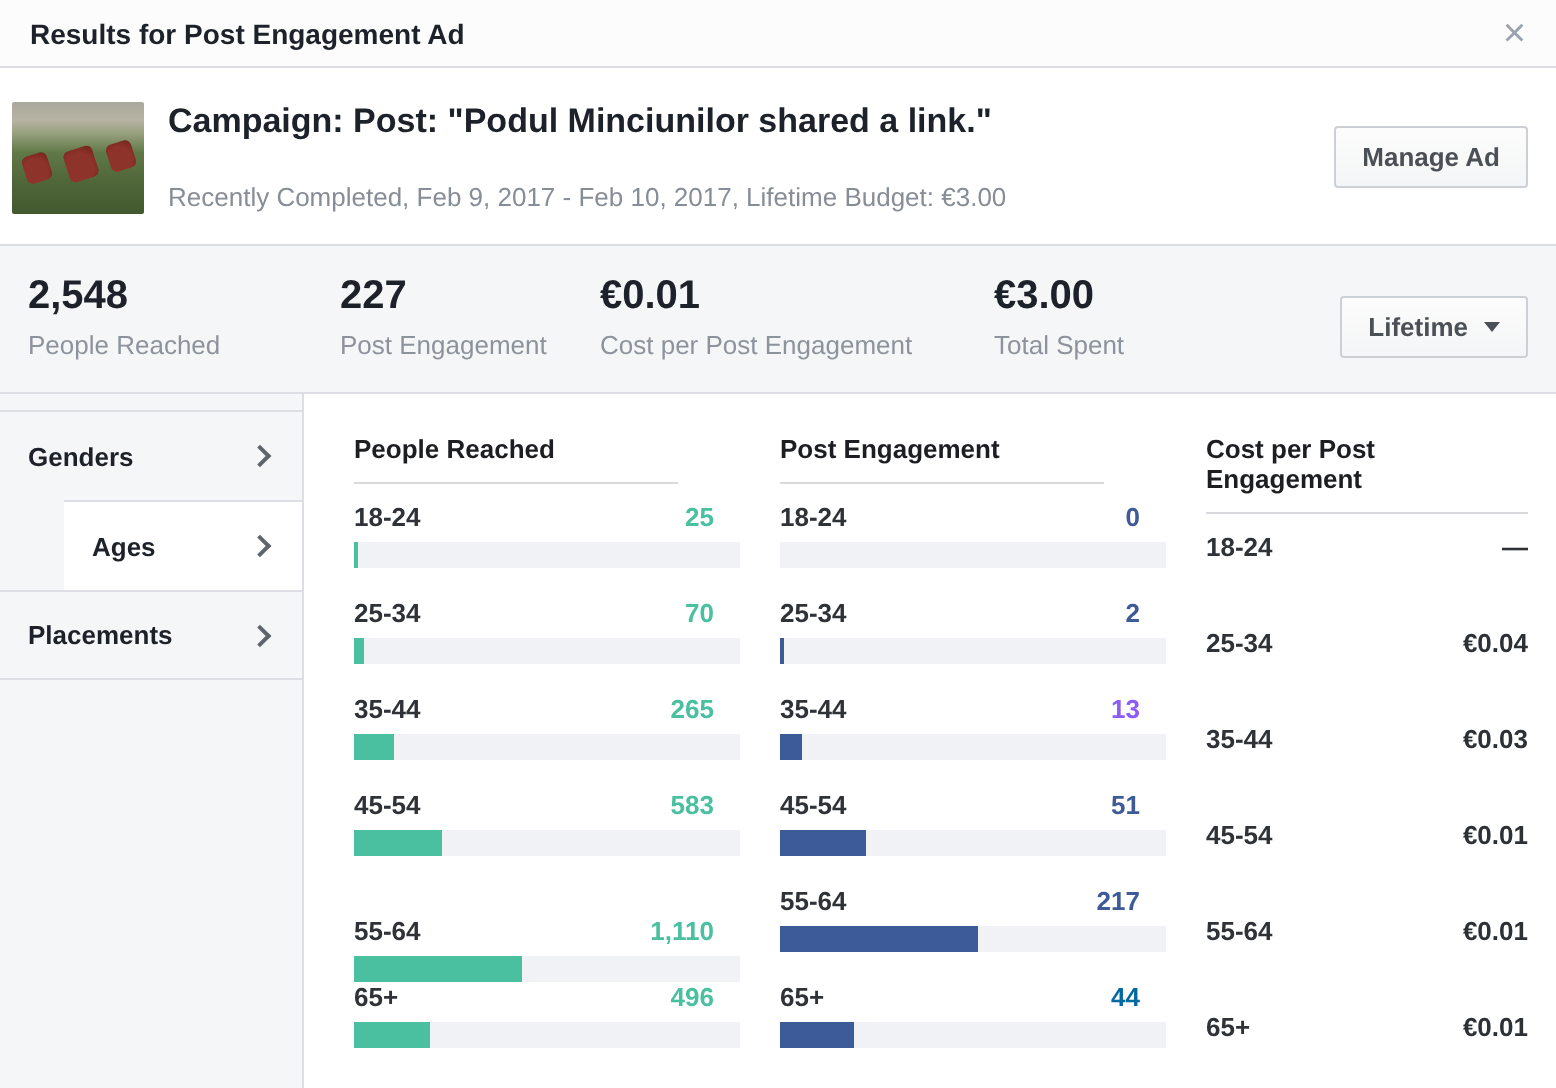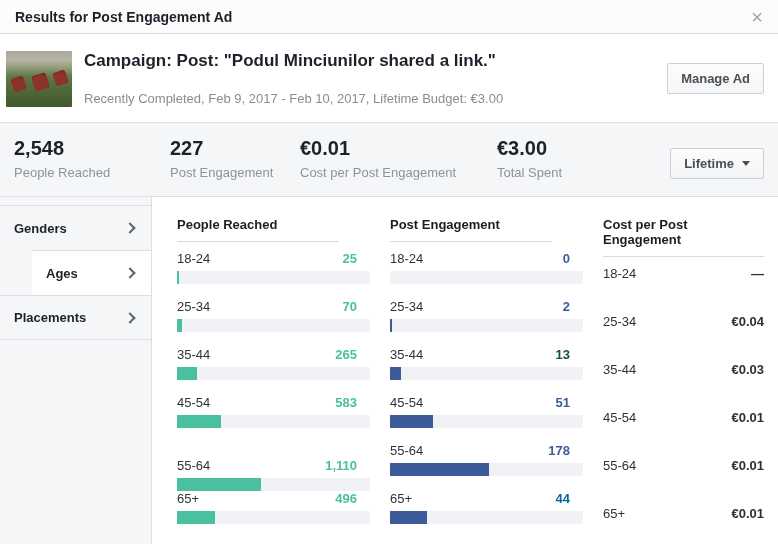--- a/index.html
+++ b/index.html
@@ -70,21 +70,21 @@
   
   .charts { flex: 1; display: flex; padding: 20px 0 0 25px; background: #fff; }
   .chart-col { width: 193px; margin-right: 20px; }
   .chart-col.no-bars { width: 161px; margin-right: 0; }
   .col-header { font-size: 13px; font-weight: bold; color: #1c1e21; padding-bottom: 9px;
     border-bottom: 1px solid #d8dade; width: 162px; }
   .chart-col.no-bars .col-header { width: 161px; }
   .rows { margin-top: 9px; }
   .row { height: 33px; margin-bottom: 15px; }
   .row-top { display: flex; justify-content: space-between; align-items: baseline; font-size: 13px; line-height: 15px; }
-  .row-label { color: #2f3237; }
+  .row-label { color: #2f3237; font-weight: bold; }
   .row-value { font-weight: bold; margin-right: 13px; }
   .chart-col.no-bars .row-value { margin-right: 0; }
   .track { margin-top: 5px; height: 13px; background: #f0f2f5; }
   .fill { height: 100%; }
 </style>
 </head>
 <body>
 
 <div class="dialog">
 
@@ -222,39 +222,39 @@
       <span class="row-label">25-34</span>
       <span class="row-value" style="color: rgb(62, 91, 153);">2</span>
     </div>
     <div class="track" style="background: rgb(240, 242, 245);">
       <div class="fill" style="width: 0.88%; background: rgb(62, 91, 153);"></div>
     </div>
   </div>
             <div class="row">
     <div class="row-top">
       <span class="row-label">35-44</span>
-      <span class="row-value" style="color: #14532d;">13</span>
+      <span class="row-value" style="color: #8b5cf6;">13</span>
     </div>
     <div class="track" style="background: rgb(240, 242, 245);">
       <div class="fill" style="width: 5.73%; background: rgb(62, 91, 153);"></div>
     </div>
   </div>
             <div class="row">
     <div class="row-top">
       <span class="row-label">45-54</span>
       <span class="row-value" style="color: rgb(62, 91, 153);">51</span>
     </div>
     <div class="track" style="background: rgb(240, 242, 245);">
       <div class="fill" style="width: 22.47%; background: rgb(62, 91, 153);"></div>
     </div>
   </div>
             <div class="row">
     <div class="row-top">
       <span class="row-label">55-64</span>
-      <span class="row-value" style="color: rgb(62, 91, 153);">178</span>
+      <span class="row-value" style="color: rgb(62, 91, 153);">217</span>
     </div>
     <div class="track" style="background: rgb(240, 242, 245);">
       <div class="fill" style="width: 51.54%; background: rgb(62, 91, 153);"></div>
     </div>
   </div>
             <div class="row">
     <div class="row-top">
       <span class="row-label">65+</span>
       <span class="row-value" style="color: #0369a1;">44</span>
     </div>

